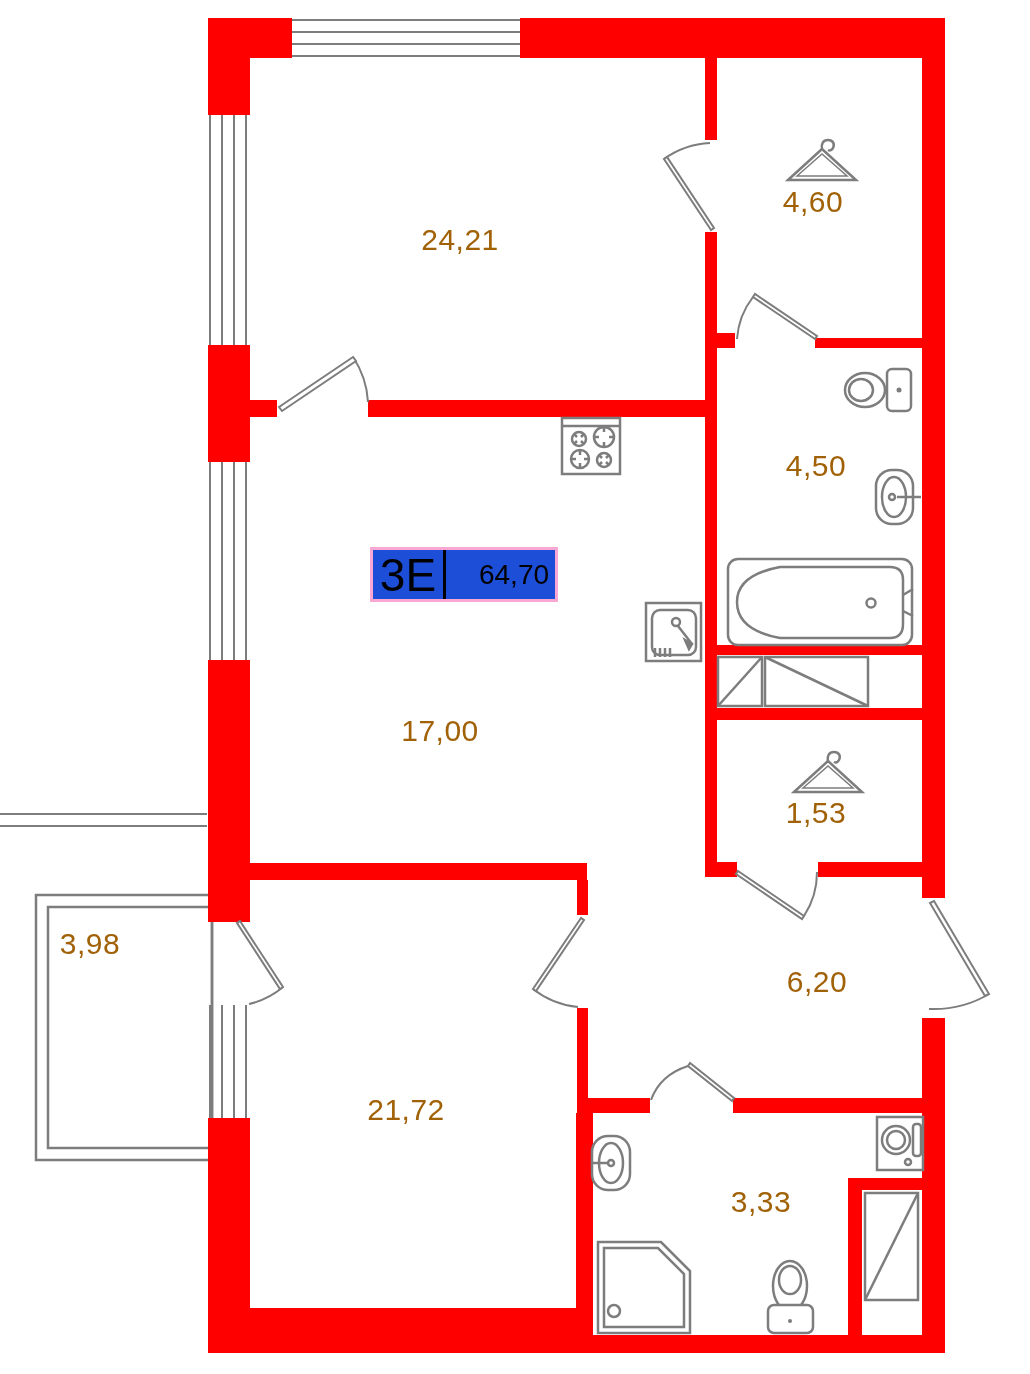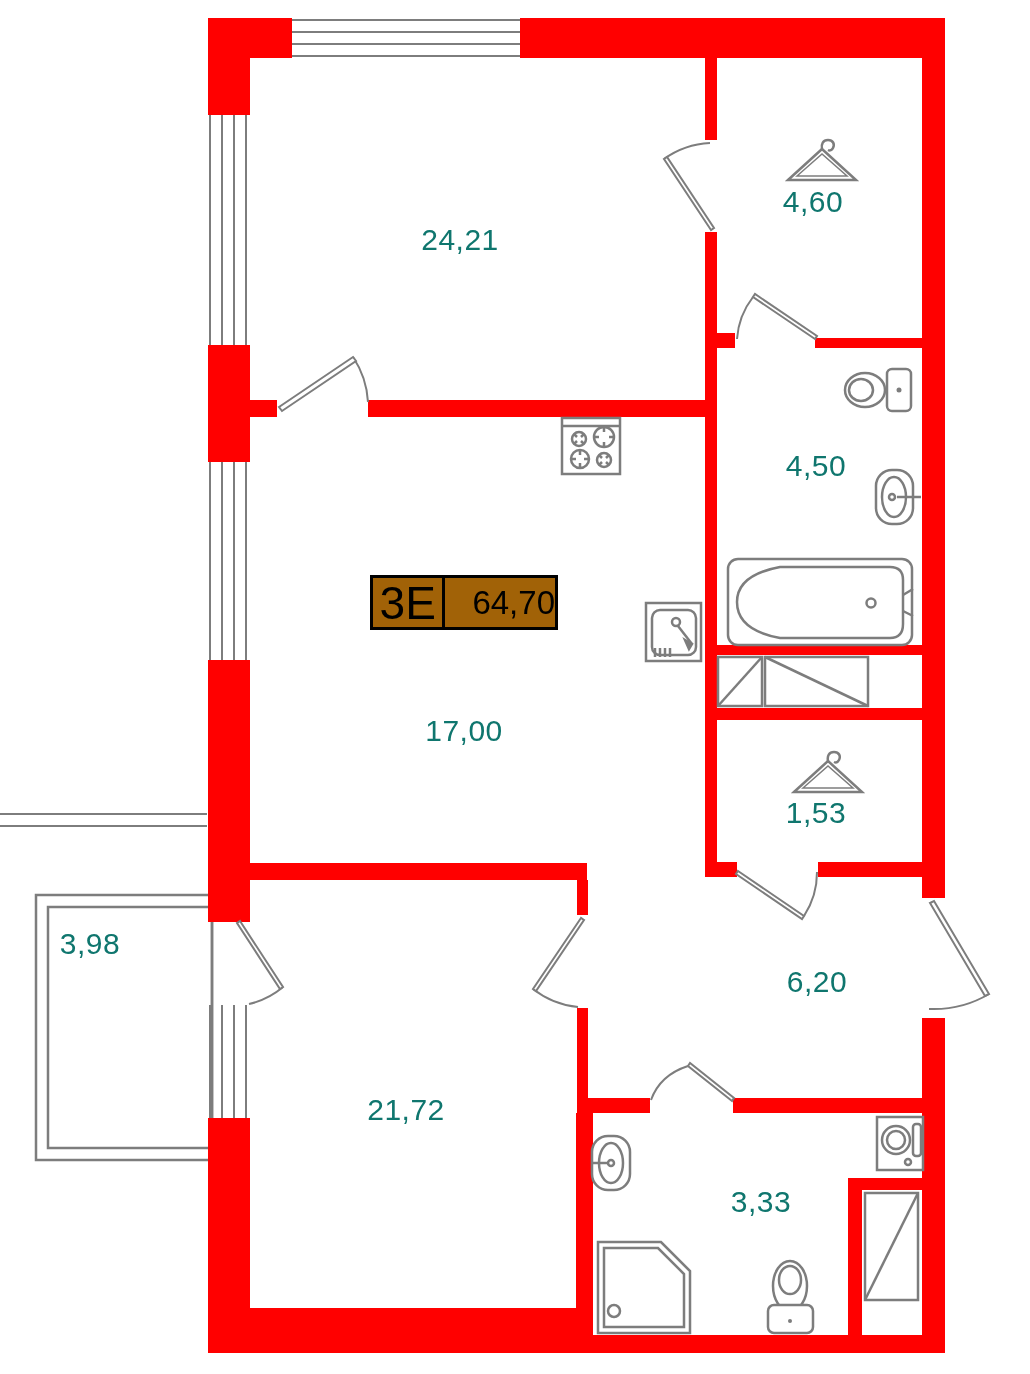--- a/index.html
+++ b/index.html
@@ -8,44 +8,44 @@
     width:1030px;height:1374px;
     background:#ffffff;
     font-family:"Liberation Sans", sans-serif;
     overflow:hidden;
   }
   .plan svg{position:absolute;left:0;top:0;}
   .area-lbl{
     position:absolute;
     transform:translate(-50%,-50%);
     font-size:30px;
-    color:#0f766e;
+    color:#a16207;
     white-space:nowrap;
     letter-spacing:0.5px;
   }
   .titlebox{
     position:absolute;
-    left:370px;top:575px;
+    left:370px;top:547px;
     width:188px;height:55px;
-    border:3px solid #000000;
-    background:#a16207;
+    border:3px solid #f9a8d4;
+    background:#1d4ed8;
     display:flex;
     box-sizing:border-box;
   }
   .titlebox .cell-type{
     width:73px;
     border-right:3px solid #000;
     display:flex;align-items:center;justify-content:center;
     font-size:46px;
     box-sizing:border-box;
   }
   .titlebox .cell-area{
     flex:1;
     display:flex;align-items:center;justify-content:center;
-    font-size:33px;
+    font-size:28px;
     padding-left:27px;
   }
 </style>
 </head>
 <body>
 
 <div class="plan">
 
 <svg width="1030" height="1374" viewBox="0 0 1030 1374">
 
@@ -267,21 +267,21 @@
       <ellipse cx="790" cy="1280" rx="11" ry="14" fill="none"></ellipse>
       <rect x="768" y="1305" width="45" height="28" rx="6"></rect>
       <circle cx="790" cy="1321" r="2" fill="#7d7d7d" stroke="none"></circle>
     </g>
   </g>
 </svg>
 
   <div class="area-lbl" style="left:460px;top:240px">24,21</div>
   <div class="area-lbl" style="left:813px;top:202px">4,60</div>
   <div class="area-lbl" style="left:816px;top:466px">4,50</div>
-  <div class="area-lbl" style="left:464px;top:731px">17,00</div>
+  <div class="area-lbl" style="left:440px;top:731px">17,00</div>
   <div class="area-lbl" style="left:816px;top:813px">1,53</div>
   <div class="area-lbl" style="left:817px;top:982px">6,20</div>
   <div class="area-lbl" style="left:90px;top:944px">3,98</div>
   <div class="area-lbl" style="left:406px;top:1110px">21,72</div>
   <div class="area-lbl" style="left:761px;top:1202px">3,33</div>
 
   <div class="titlebox">
     <div class="cell-type">3Е</div>
     <div class="cell-area">64,70</div>
   </div>

